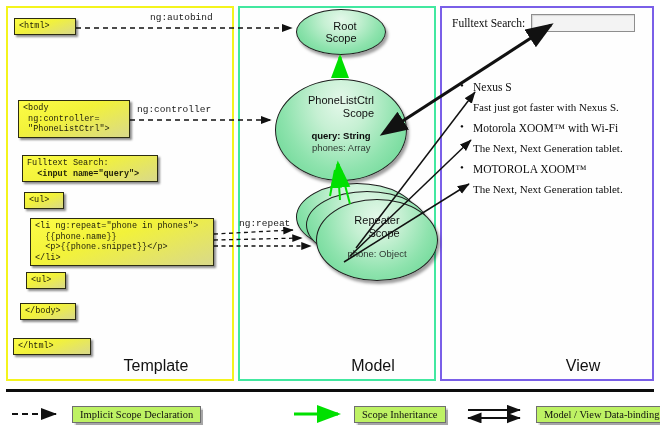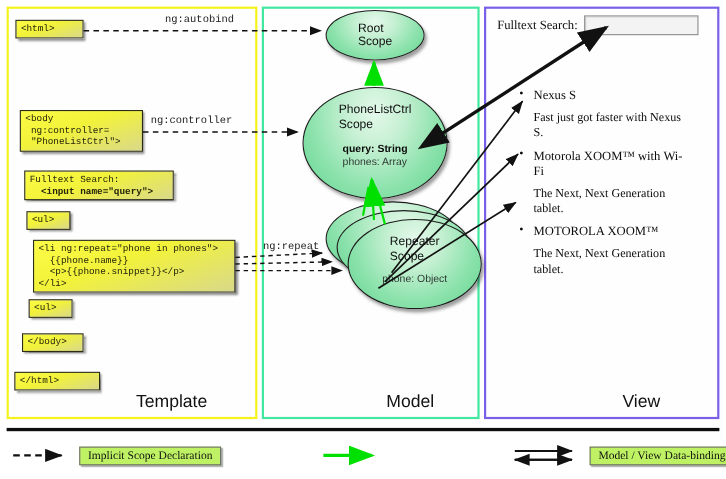--- a/index.html
+++ b/index.html
@@ -42,21 +42,21 @@
     font-family:"Liberation Mono","DejaVu Sans Mono",monospace;
     font-size:9.5px;color:#1a1a1a;white-space:nowrap;
   }
 
   
   .ellipse{
     position:absolute;z-index:20;border-radius:50%;
     border:1.6px solid #1d1d1d;
     background:radial-gradient(ellipse at 50% 22%, #e4f8ea 0%, #c6f0d3 28%, #8fe3ae 62%, #5fd48d 100%);
     box-shadow:2px 3px 3px rgba(0,0,0,.38);
-    text-align:left;color:#101010;
+    text-align:right;color:#101010;
     display:flex;flex-direction:column;align-items:center;
   }
   .ellipse .title{
     font-family:"Liberation Sans",sans-serif;font-size:11px;line-height:12.5px;
   }
   .ellipse .props{
     font-family:Liberation Sans, sans-serif;
     font-size:9.5px;line-height:11.5px;
   }
   .props .dim{color:#2f3a33;}
@@ -74,21 +74,21 @@
   
   .viewbody{
     position:absolute;left:452px;top:14px;width:194px;height:330px;
     font-family:"Liberation Serif","DejaVu Serif",serif;color:#0c0c0c;z-index:20;
   }
   .searchrow{display:flex;align-items:center;gap:6px;font-size:11.5px;}
   .searchbox{
     width:98px;height:14px;border:1px solid #8e8e8e;background:#f3f3f3;
     box-shadow:inset 1px 1px 1px rgba(0,0,0,.12);
   }
-  .phonelist{margin:16px;padding:0;list-style:none;margin-top:48px;}
+  .phonelist{margin:4px;padding:0;list-style:none;margin-top:48px;}
   .phonelist li{position:relative;padding-left:17px;margin-bottom:7px;}
   .phonelist li:before{
     content:"\2022";position:absolute;left:4px;top:-1px;font-size:11px;color:#0c0c0c;
   }
   .pname{font-size:11.5px;line-height:14px;}
   .psnip{font-size:11px;line-height:14px;margin-top:6px;margin-left:0;}
 
   
   .rule{position:absolute;left:6px;top:389px;width:648px;height:3px;background:#0d0d0d;z-index:15;}
   .legend{position:absolute;left:0;top:398px;width:660px;height:32px;z-index:25;}
@@ -256,20 +256,21 @@
       <svg class="legicon" viewBox="0 0 56 20">
         <path d="M2,10 L46,10" stroke="#111" stroke-width="2" fill="none" stroke-dasharray="6,4" marker-end="url(#mDash)"></path>
       </svg>
       <span class="legbox">Implicit Scope Declaration</span>
     </div>
 
     <div class="legitem" id="leg2">
       <svg class="legicon" viewBox="0 0 56 20">
         <path d="M2,10 L46,10" stroke="#00e000" stroke-width="3" fill="none" marker-end="url(#mGreen)"></path>
       </svg>
+      <span class="legbox">Scope Inheritance</span>
     </div>
 
     <div class="legitem" id="leg3">
       <svg class="legicon" viewBox="0 0 64 20">
         <path d="M2,6 L54,6" stroke="#111" stroke-width="1.8" fill="none" marker-end="url(#mBlack)"></path>
         <path d="M54,14 L2,14" stroke="#111" stroke-width="1.8" fill="none" marker-end="url(#mBlack)"></path>
         <path d="M2,14 L54,14" stroke="#111" stroke-width="1.8" fill="none" marker-end="url(#mBlack)"></path>
       </svg>
       <span class="legbox">Model / View Data-binding</span>
     </div>

